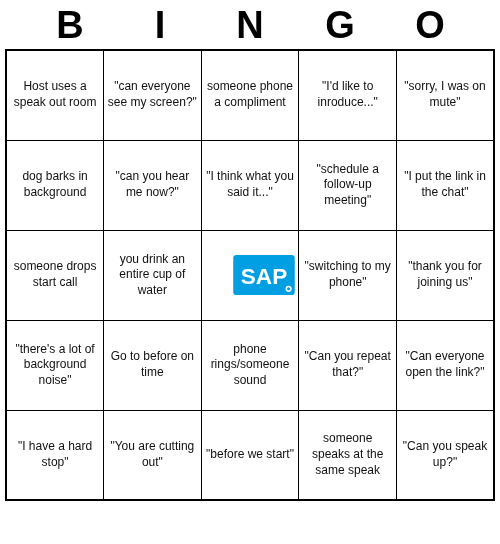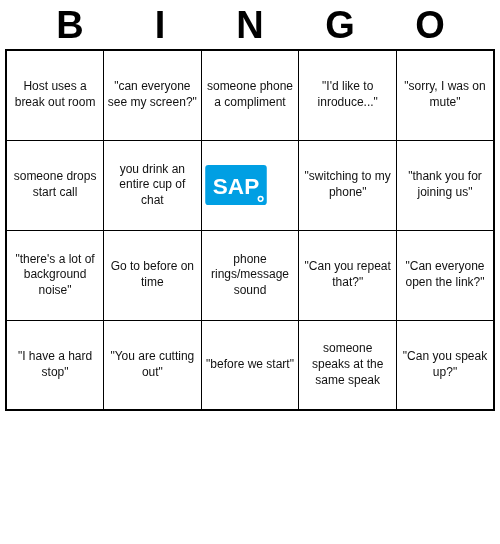--- a/index.html
+++ b/index.html
@@ -39,21 +39,21 @@
       text-align: center;
       vertical-align: middle;
       padding: 3px;
       font-size: 12px;
       line-height: 1.3;
       color: #111;
     }
     .sap-logo {
       display: flex;
       align-items: center;
-      justify-content: flex-start;
+      justify-content: flex-end;
       width: 100%;
       height: 100%;
     }
     .sap-svg {
       width: 62px;
       height: 40px;
     }
   </style>
 </head>
 <body>
@@ -66,46 +66,53 @@
     <span class="bingo-letter">O</span>
   </div>
 
 <table id="bingo-grid">
   <thead>
     <tr id="header-row">
     </tr>
   </thead>
   <tbody id="grid-body">
   <tr>
-        <td>Host uses a break out room</td>
+        <td>Host uses a speak out room</td>
         <td>"can everyone see my screen?"</td>
         <td>someone phone a compliment</td>
         <td>"I'd like to inroduce..."</td>
         <td>"sorry, I was on mute"</td>
       </tr>
       <tr>
+        <td>dog barks in background</td>
+        <td>"can you hear me now?"</td>
+        <td>"I think what you said it..."</td>
+        <td>"schedule a follow-up meeting"</td>
+        <td>"I put the link in the chat"</td>
+      </tr>
+      <tr>
         <td>someone drops start call</td>
-        <td>you drink an entire cup of chat</td>
+        <td>you drink an entire cup of water</td>
         <td>
           <div class="sap-logo">
           <svg class="sap-svg" viewBox="0 0 120 78" xmlns="http://www.w3.org/2000/svg">
             <rect width="120" height="78" rx="6" fill="#009FE3"></rect>
             <text x="60" y="56" text-anchor="middle" font-family="Arial,sans-serif" font-weight="bold" font-size="44" fill="white">SAP</text>
             <circle cx="108" cy="66" r="6" fill="white"></circle>
             <circle cx="108" cy="66" r="3" fill="#009FE3"></circle>
           </svg>
         </div>
         </td>
         <td>"switching to my phone"</td>
         <td>"thank you for joining us"</td>
       </tr>
       <tr>
         <td>"there's a lot of background noise"</td>
         <td>Go to before on time</td>
-        <td>phone rings/message sound</td>
+        <td>phone rings/someone sound</td>
         <td>"Can you repeat that?"</td>
         <td>"Can everyone open the link?"</td>
       </tr>
       <tr>
         <td>"I have a hard stop"</td>
         <td>"You are cutting out"</td>
         <td>"before we start"</td>
         <td>someone speaks at the same speak</td>
         <td>"Can you speak up?"</td>
       </tr>

